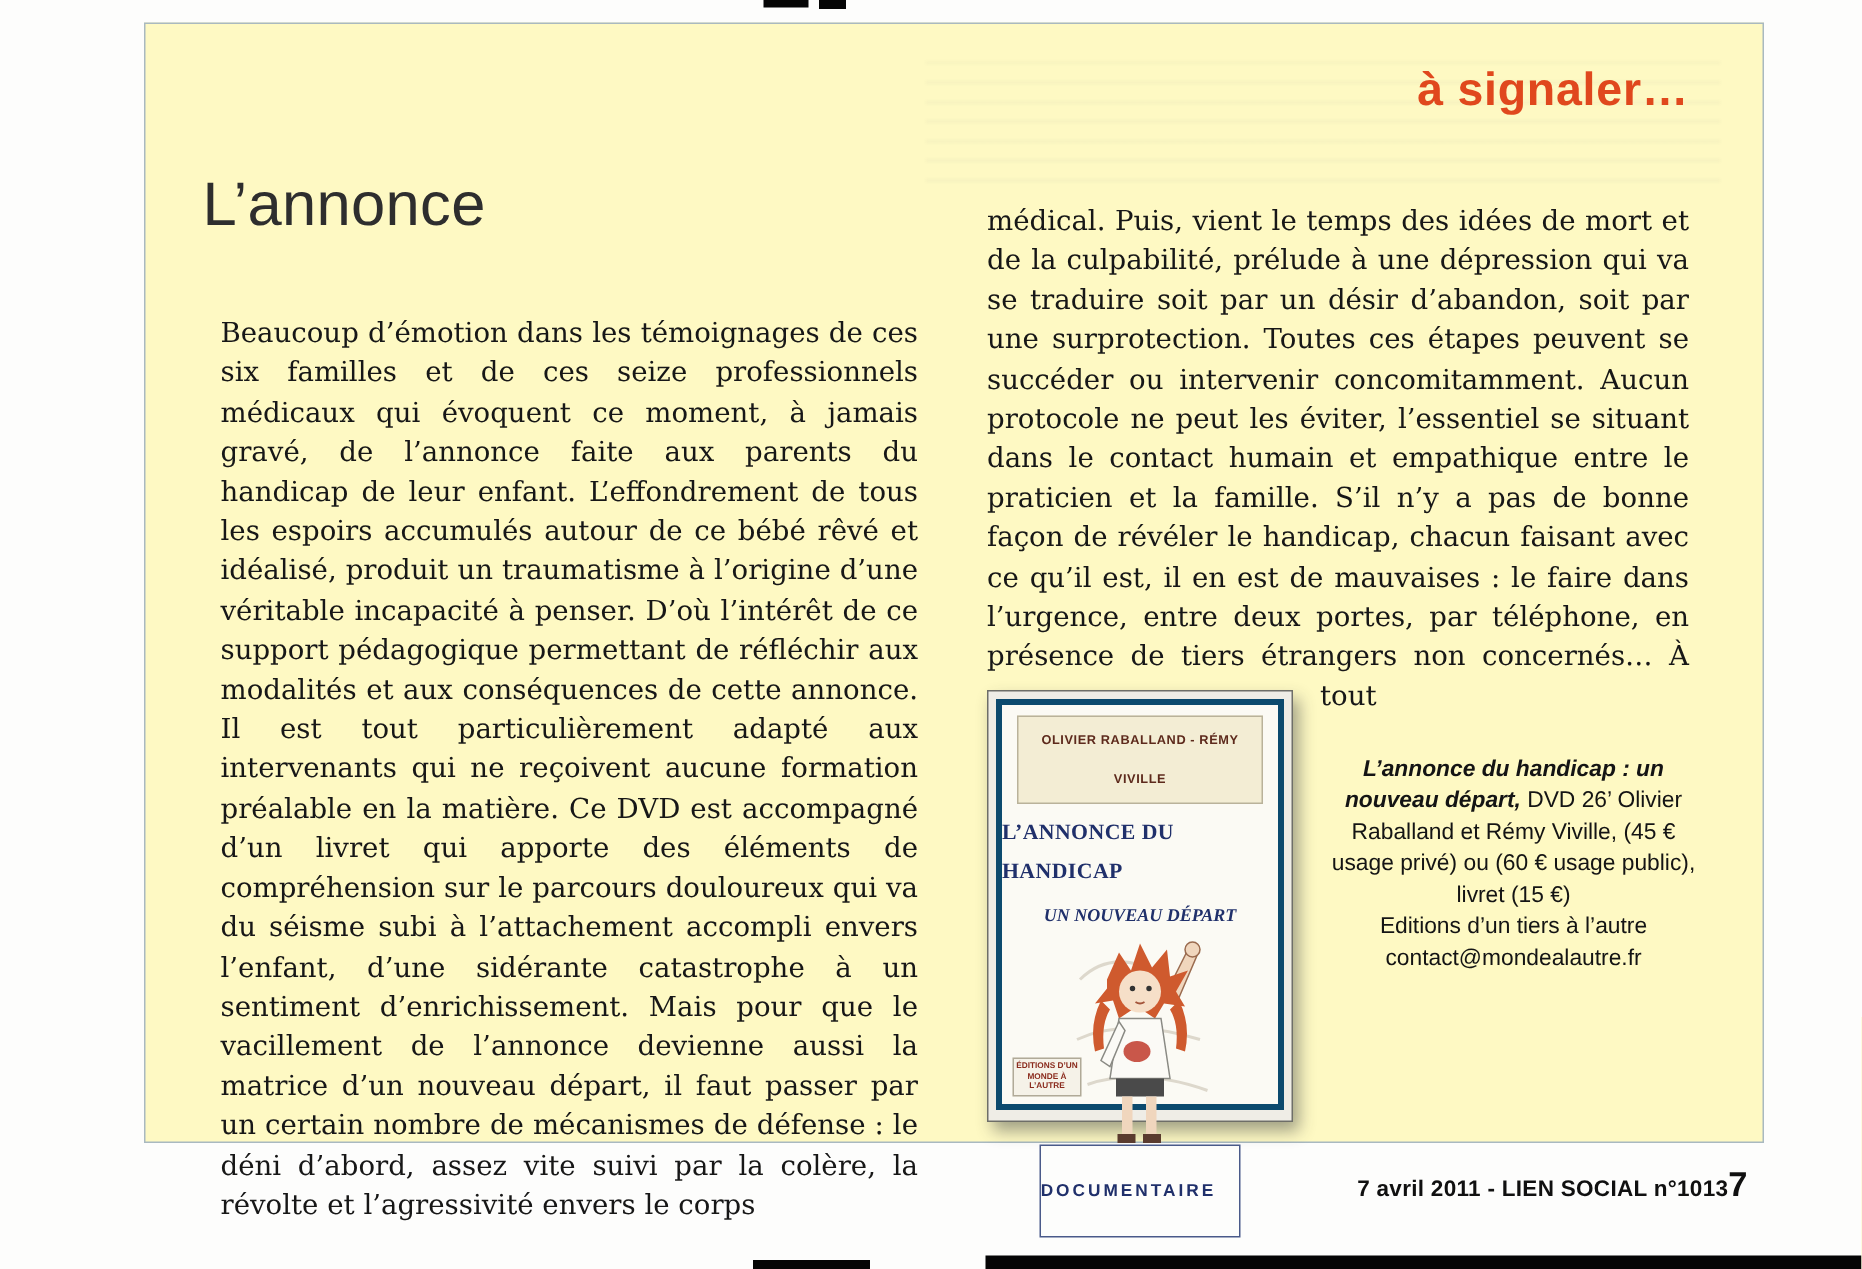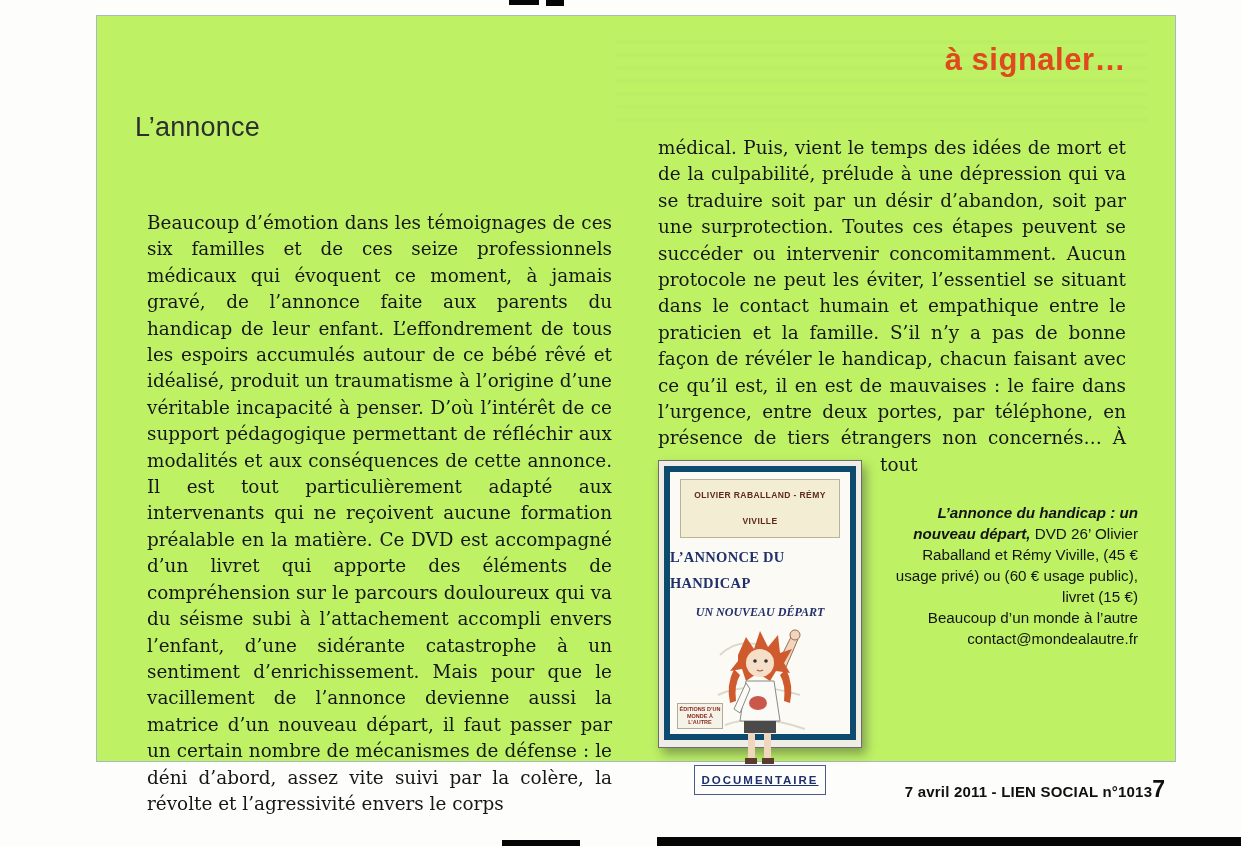--- a/index.html
+++ b/index.html
@@ -3,83 +3,83 @@
 <meta charset="utf-8">
 <style>
   html,body{margin:0;padding:0;}
   body{
     width:1241px;height:846px;position:relative;
     background:#fdfdfc;overflow:hidden;
     font-family:"Liberation Sans",sans-serif;
   }
   .panel{
     position:absolute;left:96px;top:15px;width:1080px;height:747px;
-    background:#bef264;border:1px solid #a9b9c0;box-sizing:border-box;
+    background:#fef9c3;border:1px solid #a9b9c0;box-sizing:border-box;
   }
   .ghost{
     position:absolute;left:520px;top:25px;width:530px;height:90px;
     background:repeating-linear-gradient(180deg,rgba(90,100,110,.10) 0 2px,rgba(0,0,0,0) 2px 13px);
     filter:blur(1px);opacity:.5;pointer-events:none;
   }
   .signaler{
     position:absolute;top:26px;right:49px;
     font-size:31px;font-weight:700;letter-spacing:.5px;color:#e0481d;
   }
   .article-title{
     position:absolute;left:38px;top:68px;
-    font-size:27px;line-height:51px;font-weight:400;color:#2e2e2e;letter-spacing:.2px;
+    font-size:41px;line-height:51px;font-weight:400;color:#2e2e2e;letter-spacing:.2px;
   }
   .col{
     position:absolute;
     font-family:"DejaVu Serif","Liberation Serif",serif;
     font-size:18.4px;line-height:26.4px;color:#171717;
     text-align:justify;
   }
   .col p{margin:12px;}
   .col-left{left:38px;top:182px;width:489px;}
   .col-right{left:549px;top:107px;width:492px;}
   .dvd-figure{float:left;margin:8px 18px 4px 0;}
   .dvd-cover{
     width:204px;height:288px;background:#efede6;border:1px solid #6e6e68;
     box-shadow:4px 6px 10px rgba(50,55,60,.45);box-sizing:border-box;
     font-family:"Liberation Serif",serif;
   }
   .cover-inner{
-    border:6px solid #0c4a6e;margin:5px;height:274px;box-sizing:border-box;
+    border:4px solid #0c4a6e;margin:5px;height:274px;box-sizing:border-box;
     background:#fbfaf4;display:flex;flex-direction:column;align-items:center;position:relative;
   }
   .cover-authors{
     margin-top:7px;width:88%;text-align:center;
     background:#f3edd4;border:1px solid #b9b29a;
     font-family:"Liberation Sans",sans-serif;
     font-size:8.5px;font-weight:700;letter-spacing:.4px;color:#5d2a1c;padding:2px 0;
   }
   .cover-title{
     margin-top:6px;font-size:14.5px;font-weight:700;color:#20306b;letter-spacing:.3px;text-align:left;
   }
   .cover-subtitle{
     margin-top:2px;font-size:12px;font-style:italic;font-weight:700;color:#20306b;text-align:left;
   }
   .cover-art{flex:1;display:flex;align-items:center;justify-content:center;}
   .cover-genre{
-    margin-bottom:26px;width:72%;text-align:center;
-    border:1px solid #4a5a8a;padding:1px 0;
+    margin-bottom:26px;width:72%;text-align:left;
+    border:1px solid #4a5a8a;padding:17px 0;
     font-family:"Liberation Sans",sans-serif;
-    font-size:11.5px;font-weight:700;letter-spacing:2px;color:#20306b;text-decoration:underline;
+    font-size:11.5px;font-weight:700;letter-spacing:2px;color:#20306b;
   }
   .cover-logo{
     position:absolute;left:7px;bottom:5px;width:42px;
     font-family:"Liberation Sans",sans-serif;
     font-size:5.5px;line-height:6.5px;font-weight:700;color:#8a2b1d;text-align:center;
     border:1px solid #b0aa98;padding:2px 1px;background:#f5f2e8;
   }
   .caption{
     margin-top:24px;
     font-family:"Liberation Sans",sans-serif;
-    font-size:15.2px;line-height:21px;color:#141414;text-align:right;
+    font-size:15.2px;line-height:21px;color:#141414;text-align:center;
   }
   .caption p{margin:0;}
   .cap-head{font-weight:700;font-style:italic;}
   .cap-lines{margin-top:2px;}
   .footer{
     position:absolute;top:776px;right:76px;
     display:flex;align-items:baseline;gap:0;color:#101010;
   }
   .footer .issue{font-size:15px;font-weight:700;letter-spacing:.2px;}
   .footer .pagenum{font-size:23px;font-weight:700;}
@@ -130,21 +130,21 @@
           </svg>
         </span>
         <span class="cover-genre">DOCUMENTAIRE</span>
         <span class="cover-logo">ÉDITIONS D’UN MONDE À L’AUTRE</span>
     </span>
           </span>
         </span></p>
 
     <div class="caption">
       <p><span class="cap-head">L’annonce du handicap : un nouveau départ,</span><span> DVD 26’ Olivier Raballand et Rémy Viville, (45 € usage privé) ou (60 € usage public), livret (15 €)</span></p>
-      <p class="cap-lines">Beaucoup d’un monde à l’autre</p>
+      <p class="cap-lines">Editions d’un tiers à l’autre</p>
       <p class="cap-lines">contact@mondealautre.fr</p>
     </div>
   </div>
 
 </div>
 
 <div class="footer">
   <span class="issue">7 avril 2011 - LIEN SOCIAL n°1013</span>
   <span class="pagenum">7</span>
 </div>

